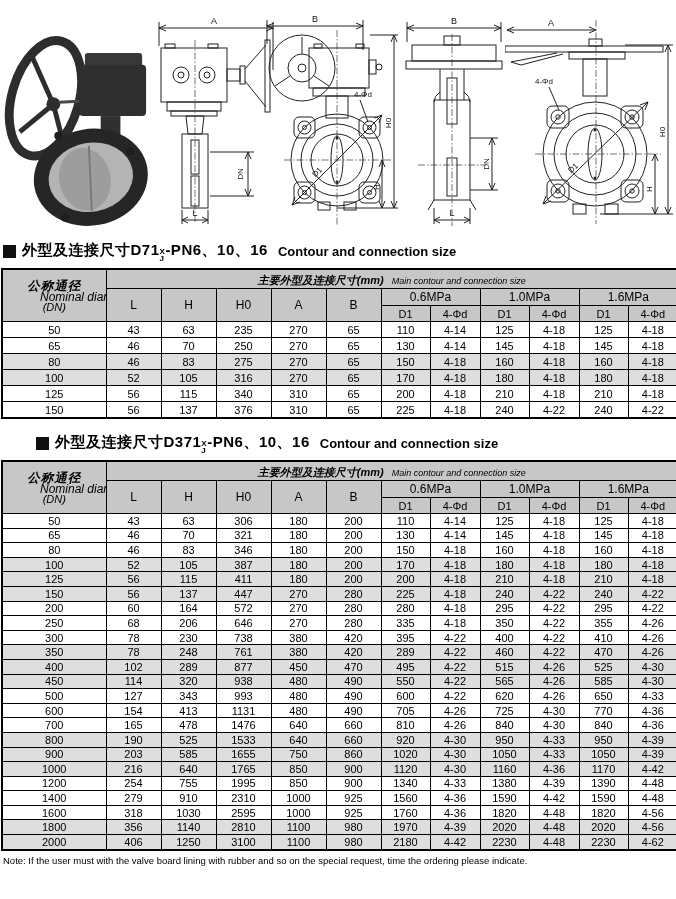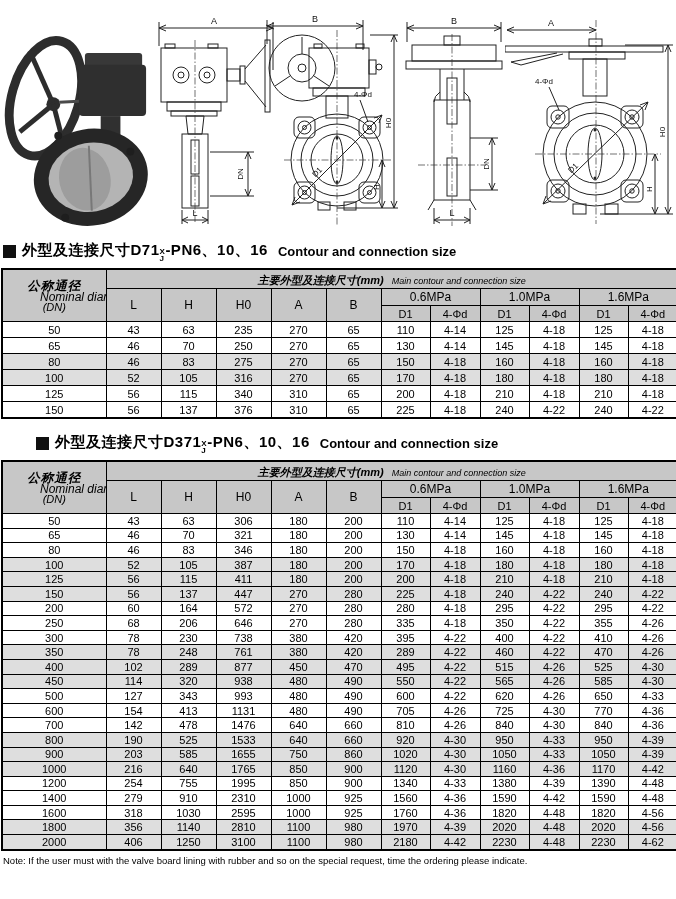--- a/index.html
+++ b/index.html
@@ -658,21 +658,21 @@
         <td>490</td>
         <td>705</td>
         <td>4-26</td>
         <td>725</td>
         <td>4-30</td>
         <td>770</td>
         <td>4-36</td>
       </tr>
       <tr>
         <td>700</td>
-        <td>142</td>
+        <td>165</td>
         <td>478</td>
         <td>1476</td>
         <td>640</td>
         <td>660</td>
         <td>810</td>
         <td>4-26</td>
         <td>840</td>
         <td>4-30</td>
         <td>840</td>
         <td>4-36</td>

